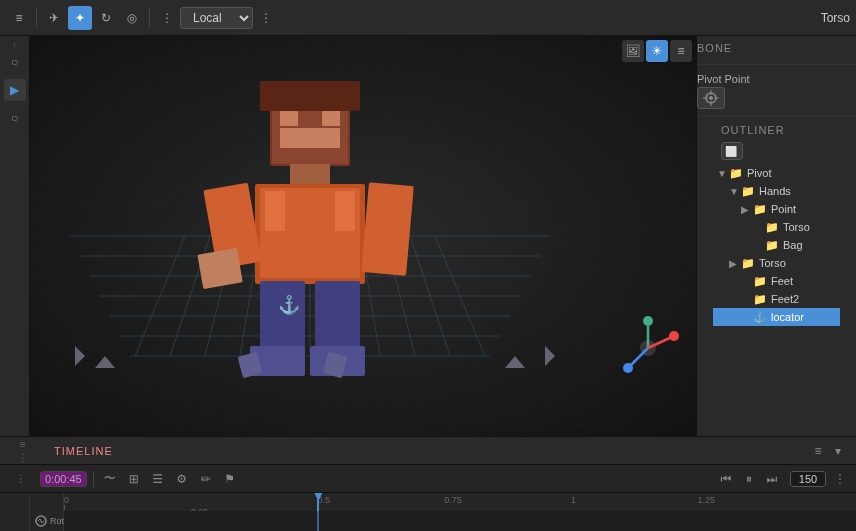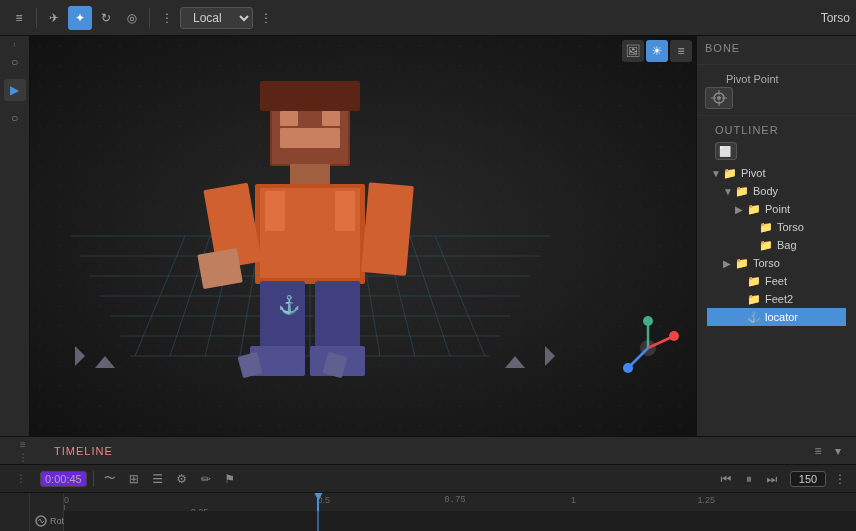--- a/index.html
+++ b/index.html
@@ -109,51 +109,50 @@
     
     .right-panel {
       width: 160px;
       background: #2a2a2a;
       border-left: 1px solid #111;
       display: flex;
       flex-direction: column;
       overflow-y: auto;
     }
     .panel-section {
-      padding: 6px 8px;
+      padding: 6px 0;
       border-bottom: 1px solid #333;
     }
     .panel-title {
       color: #888;
       font-size: 11px;
       letter-spacing: 1px;
       text-transform: uppercase;
       margin-bottom: 4px;
     }
     .panel-row {
       display: flex;
       align-items: center;
       gap: 6px;
       padding: 2px 0;
       color: #aaa;
       font-size: 11px;
-      margin-left: 21px;
     }
     .pivot-btn {
       width: 28px; height: 22px;
       background: #3a3a3a;
       border: 1px solid #555;
       border-radius: 3px;
       display: flex; align-items: center; justify-content: center;
       cursor: pointer;
     }
 
     
     .outliner-section {
-      padding: 4px 10px;
+      padding: 4px 16px;
       flex: 1;
     }
     .outliner-title {
       color: #888;
       font-size: 11px;
       letter-spacing: 1px;
       text-transform: uppercase;
       padding: 4px 8px;
     }
     .outliner-filter {
@@ -233,21 +232,21 @@
       background: #252525;
       display: flex;
       align-items: center;
       padding: 0 6px;
       border-bottom: 1px solid #111;
       gap: 4px;
     }
     .tl-time {
       color: #aaa;
       font-size: 11px;
-      background: #6d28d9;
+      background: #701a75;
       border: 1px solid #444;
       border-radius: 3px;
       padding: 1px 4px;
     }
     .tl-controls {
       display: flex;
       align-items: center;
       gap: 3px;
       margin-left: auto;
       margin-right: 4px;
@@ -431,21 +430,21 @@
 
       <div class="tree-item" style="padding-left: 4px;">
         <span class="tree-chevron">▼</span>
         <span class="item-icon folder-icon">📁</span>
         <span class="item-label">Pivot</span>
       </div>
 
       <div class="tree-item" style="padding-left: 16px;">
         <span class="tree-chevron">▼</span>
         <span class="item-icon folder-icon">📁</span>
-        <span class="item-label">Body</span>
+        <span class="item-label">Hands</span>
       </div>
 
       <div class="tree-item" style="padding-left: 28px;">
         <span class="tree-chevron">▶</span>
         <span class="item-icon folder-icon">📁</span>
         <span class="item-label">Point</span>
       </div>
 
       <div class="tree-item" style="padding-left: 40px;">
         <span class="tree-chevron"></span>
@@ -537,21 +536,21 @@
         <div style="position:absolute;left:0px;top:2px;">
           <div style="font-size:9px;color:#666;">0</div>
           <div style="width:1px;height:5px;background:#555;"></div>
         </div>
         <div style="position:absolute;left:16%;top:14px;">
           <div style="font-size:9px;color:#666;">0.25</div>
         </div>
         <div style="position:absolute;left:32%;top:2px;">
           <div style="font-size:9px;color:#666;">0.5</div>
         </div>
-        <div style="position:absolute;left:48%;top:2px;font-family:Liberation Mono, monospace;">
+        <div style="position:absolute;left:48%;top:2px;">
           <div style="font-size:9px;color:#666;">0.75</div>
         </div>
         <div style="position:absolute;left:64%;top:2px;">
           <div style="font-size:9px;color:#666;">1</div>
         </div>
         <div style="position:absolute;left:80%;top:2px;">
           <div style="font-size:9px;color:#666;">1.25</div>
         </div>
 
         <div style="position:absolute;left:32%;top:0;bottom:0;width:2px;background:#4a90d9;">

